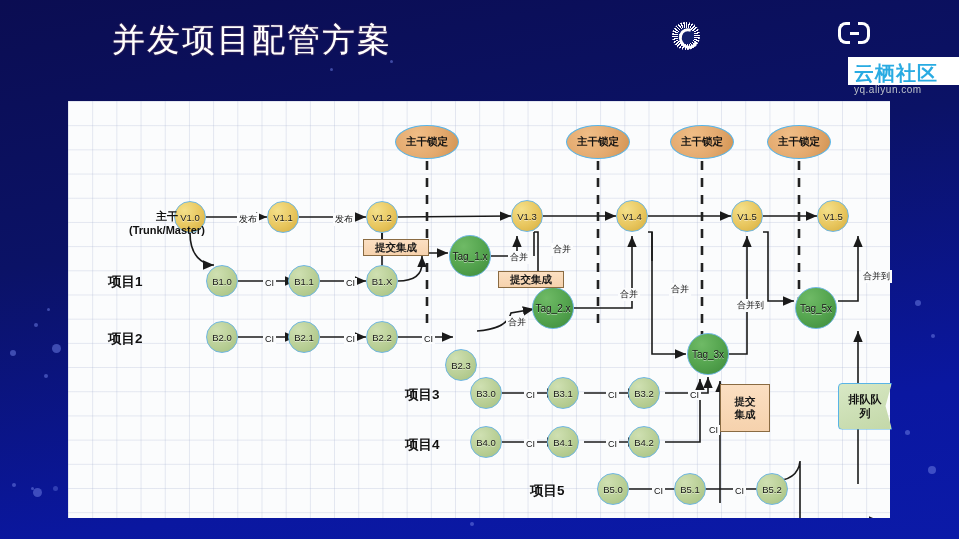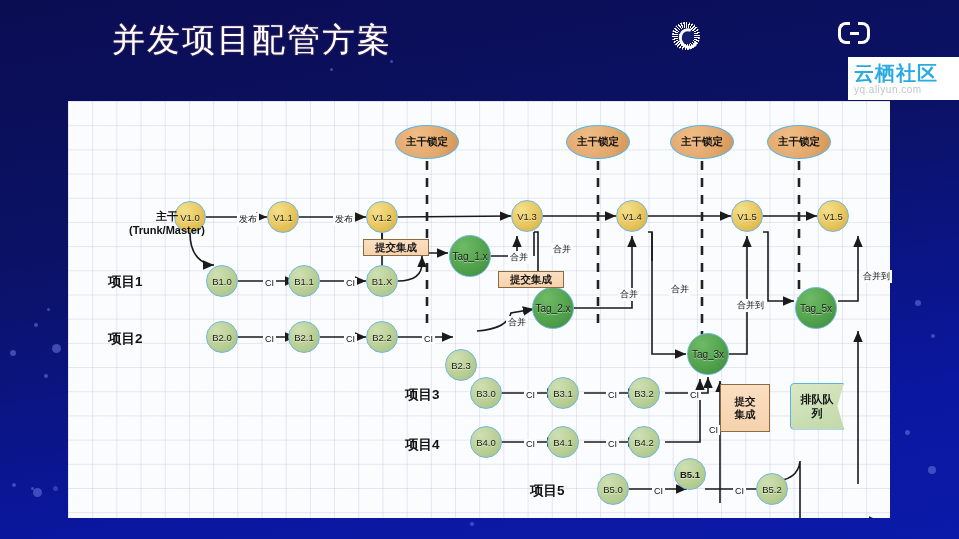--- a/index.html
+++ b/index.html
@@ -29,21 +29,21 @@
     border:3px solid #fff;border-right-color:transparent;border-radius:50%;transform:rotate(-25deg);}
   .conf-txt1{font-size:13px;color:#fff;font-weight:bold;line-height:14px;}
   .conf-txt2{font-size:7.5px;color:#fff;letter-spacing:.6px;line-height:10px;}
   .ali-logo{position:absolute;left:838px;top:22px;display:flex;align-items:center;gap:6px;}
   .ali-mark{width:32px;height:22px;position:relative;}
   .ali-mark i{position:absolute;top:0;width:12px;height:22px;box-sizing:border-box;border:3.5px solid #fff;}
   .ali-mark i.l{left:0;border-right:none;border-radius:8px 0 0 8px;}
   .ali-mark i.r{right:0;border-left:none;border-radius:0 8px 8px 0;}
   .ali-mark b{position:absolute;left:12px;top:9.5px;width:9px;height:3.5px;background:#fff;}
   .ali-txt{font-size:22px;color:#fff;font-weight:bold;letter-spacing:1px;}
-  .yq-box{position:absolute;left:848px;top:57px;width:111px;height:43px;background:#fff;}
+  .yq-box{position:absolute;left:848px;top:57px;width:111px;height:28px;background:#fff;}
   .yq-t{position:absolute;left:6px;top:3px;font-size:20px;color:#29abe2;font-weight:bold;letter-spacing:1px;}
   .yq-s{position:absolute;left:6px;top:27px;font-size:10px;color:#bfc4cc;letter-spacing:.5px;}
   
   #frame{
     position:absolute;left:68px;top:101px;width:822px;height:417px;
     background:#fbfcfd;
     background-image:
       linear-gradient(to right, rgba(170,180,210,.30) 1px, transparent 1px),
       linear-gradient(to bottom, rgba(170,180,210,.30) 1px, transparent 1px);
     background-size:24.2px 24.2px;
@@ -76,20 +76,21 @@
     font-size:10.5px;color:#1a1a1a;font-weight:bold;text-align:center;line-height:13px;
   }
   .doc{
     position:absolute;width:54px;height:47px;
     background:linear-gradient(160deg,#d8e8c5 0%,#c3d8a8 100%);
     border:1.6px solid #59b4e6;box-sizing:border-box;
     border-radius:4px 0 0 4px;
     display:flex;align-items:center;justify-content:center;
     font-size:11px;color:#111;font-weight:bold;text-align:center;line-height:14px;
     clip-path:polygon(0 0,100% 0,88% 50%,100% 100%,0 100%,0 0);
+    margin-left:48px;
   }
   .rowlabel{position:absolute;font-size:13.5px;color:#111;font-weight:bold;white-space:nowrap;}
   .rowlabel.small{font-size:11px;font-weight:bold;line-height:14px;text-align:center;}
   .edgelabel{position:absolute;font-size:9px;color:#111;background:#fbfcfd;padding:0 2px;white-space:nowrap;}
 </style>
 </head>
 <body>
 
 <div id="slide">
 
@@ -226,21 +227,21 @@
     <div class="node b" style="left: 288px; top: 321px;">B2.1</div>
     <div class="node b" style="left: 366px; top: 321px;">B2.2</div>
     <div class="node b" style="left: 445px; top: 321px; margin-top: 28px;">B2.3</div>
     <div class="node b" style="left: 470px; top: 377px;">B3.0</div>
     <div class="node b" style="left: 547px; top: 377px; text-align: center;">B3.1</div>
     <div class="node b" style="left: 628px; top: 377px;">B3.2</div>
     <div class="node b" style="left: 470px; top: 426px;">B4.0</div>
     <div class="node b" style="left: 547px; top: 426px;">B4.1</div>
     <div class="node b" style="left: 628px; top: 426px;">B4.2</div>
     <div class="node b" style="left: 597px; top: 473px;">B5.0</div>
-    <div class="node b" style="left: 674px; top: 458px; font-weight: bold;">B5.1</div>
+    <div class="node b" style="left: 674px; top: 473px;">B5.1</div>
     <div class="node b" style="left: 756px; top: 473px;">B5.2</div>
     <div class="node tag" style="left: 449px; top: 235px;">Tag_1.x</div>
     <div class="node tag" style="left: 532px; top: 287px;">Tag_2.x</div>
     <div class="node tag" style="left: 687px; top: 333px;">Tag_3x</div>
     <div class="node tag" style="left: 795px; top: 287px;">Tag_5x</div>
     <div class="lock" style="left: 395px; top: 125px;">主干锁定</div>
     <div class="lock" style="left: 566px; top: 125px;">主干锁定</div>
     <div class="lock" style="left: 670px; top: 125px;">主干锁定</div>
     <div class="lock" style="left: 767px; top: 125px;">主干锁定</div>
     <div class="obox" style="left: 363px; top: 238.5px; width: 66px; height: 17px;">提交集成</div>

